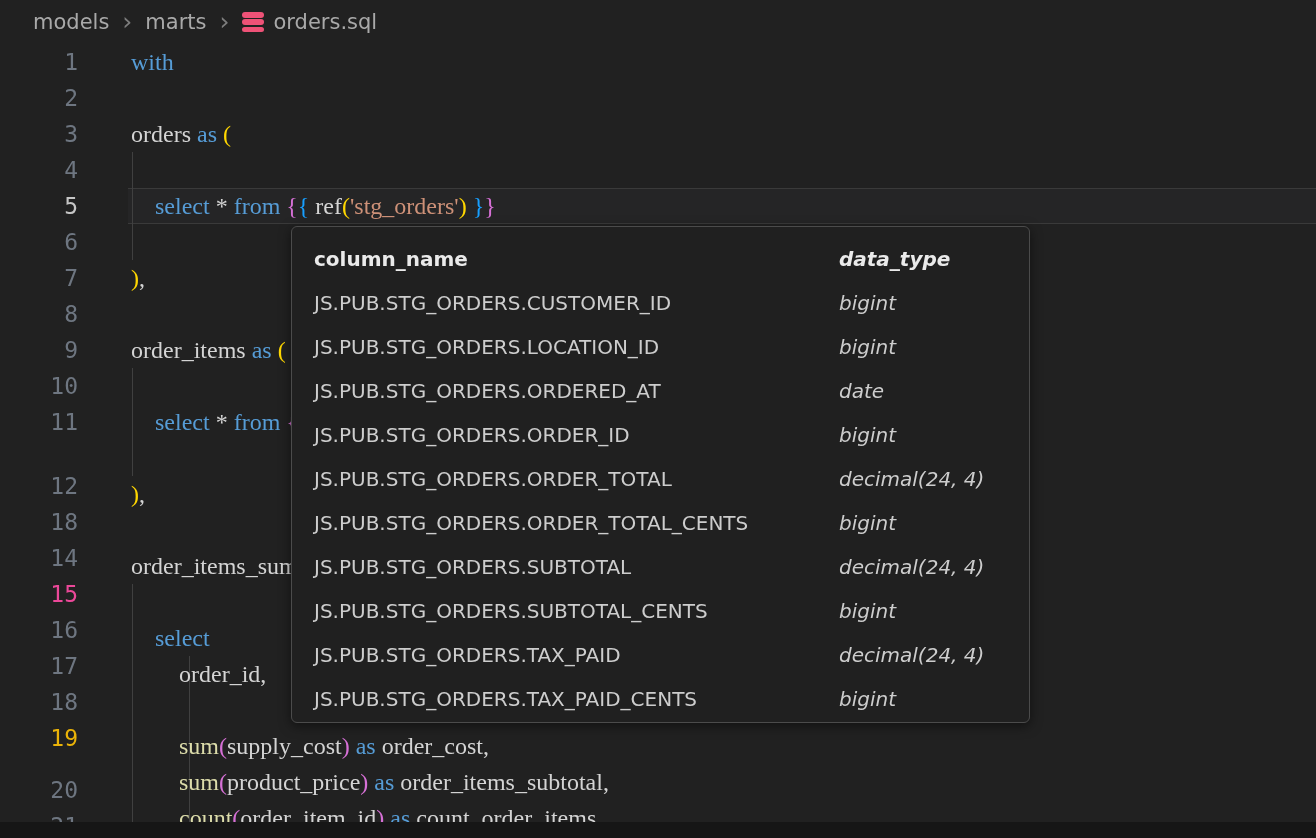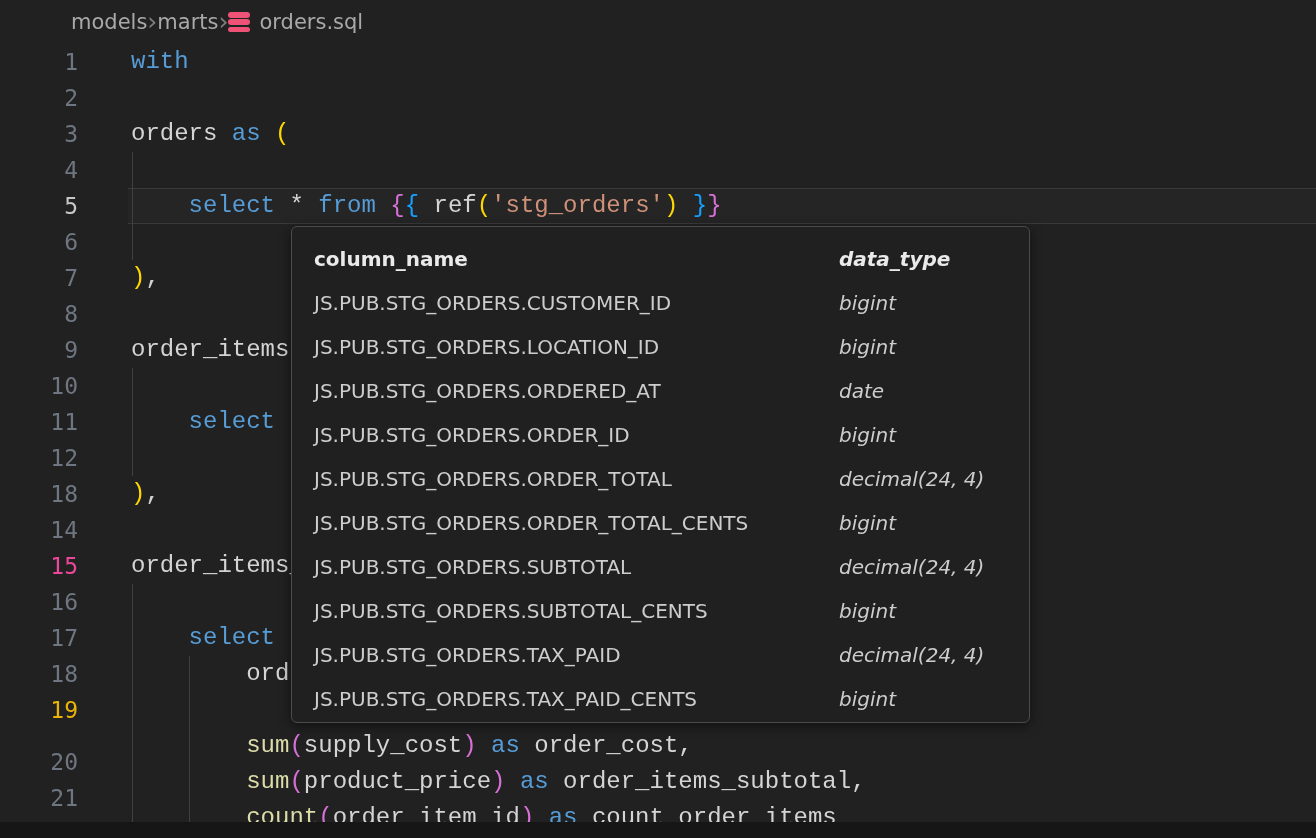--- a/index.html
+++ b/index.html
@@ -5,22 +5,22 @@
   html,body{margin:0;padding:0;}
   body{
     width:1316px;height:838px;overflow:hidden;
     background:#212121;
     font-family:"DejaVu Sans",sans-serif;
     position:relative;
   }
   
   .breadcrumb{
     height:44px;display:flex;align-items:center;
-    padding-left:33px;
-    font-size:21px;color:#a9a9a9;margin-left:38px;
+    padding-left:33px;gap:13px;
+    font-size:21px;color:#a9a9a9;
   }
   .bc-item{cursor:pointer;}
   .bc-sep{color:#7d7d7d;font-size:25px;line-height:1;transform:translateY(-1px);}
   .bc-file{display:flex;align-items:center;gap:9px;cursor:pointer;}
   .db-icon{width:22px;height:22px;display:flex;flex-direction:column;justify-content:space-between;padding:1px 0;box-sizing:border-box;}
   .db-icon i{display:block;height:5.5px;border-radius:3px;background:#ee5277;}
   
   .editor{position:absolute;left:0;top:44px;width:1316px;height:794px;}
   .current-line{
     position:absolute;left:128px;right:0;top:144px;height:36px;
@@ -31,21 +31,21 @@
   #gutter{position:absolute;left:0;top:0;width:78px;z-index:1;}
   .ln{
     height:36px;line-height:36px;text-align:right;
     font-family:"DejaVu Sans Mono",monospace;font-size:23px;
     color:#6e7681;cursor:pointer;
   }
   .ln.active{color:#c6c6c6;}
   #code{position:absolute;left:131px;top:0;z-index:1;}
   .cl{
     height:36px;line-height:36px;white-space:pre;
-    font-family:Liberation Mono, monospace;font-size:24px;
+    font-family:Liberation Serif, serif;font-size:24px;
     cursor:text;
   }
   .guide{position:absolute;width:1px;background:#404040;z-index:1;}
   
   .popup{
     position:absolute;left:291px;top:182px;width:739px;height:497px;
     box-sizing:border-box;padding:10px 0 0 22px;
     background:#202020;border:1px solid #4b4b4b;border-radius:6px;
     box-shadow:0 3px 12px rgba(0,0,0,.5);
     z-index:10;overflow:hidden;
@@ -92,21 +92,21 @@
       <div class="ln" style="color: rgb(110, 118, 129);">2</div>
       <div class="ln" style="color: rgb(110, 118, 129);">3</div>
       <div class="ln" style="color: rgb(110, 118, 129);">4</div>
       <div class="ln active" style="color: rgb(198, 198, 198);">5</div>
       <div class="ln" style="color: rgb(110, 118, 129);">6</div>
       <div class="ln" style="color: rgb(110, 118, 129);">7</div>
       <div class="ln" style="color: rgb(110, 118, 129);">8</div>
       <div class="ln" style="color: rgb(110, 118, 129);">9</div>
       <div class="ln" style="color: rgb(110, 118, 129);">10</div>
       <div class="ln" style="color: rgb(110, 118, 129);">11</div>
-      <div class="ln" style="color: rgb(110, 118, 129);">12</div>
+      <div class="ln" style="color: rgb(110, 118, 129); margin-top: 28px;">12</div>
       <div class="ln" style="color: rgb(110, 118, 129);">18</div>
       <div class="ln" style="color: rgb(110, 118, 129);">14</div>
       <div class="ln" style="color: #ec4899;">15</div>
       <div class="ln" style="color: rgb(110, 118, 129);">16</div>
       <div class="ln" style="color: rgb(110, 118, 129);">17</div>
       <div class="ln" style="color: rgb(110, 118, 129);">18</div>
       <div class="ln" style="color: #eab308;">19</div>
       <div class="ln" style="color: rgb(110, 118, 129); margin-top: 16px;">20</div>
       <div class="ln" style="color: rgb(110, 118, 129);">21</div>
       <div class="ln" style="color: rgb(110, 118, 129);">22</div>

